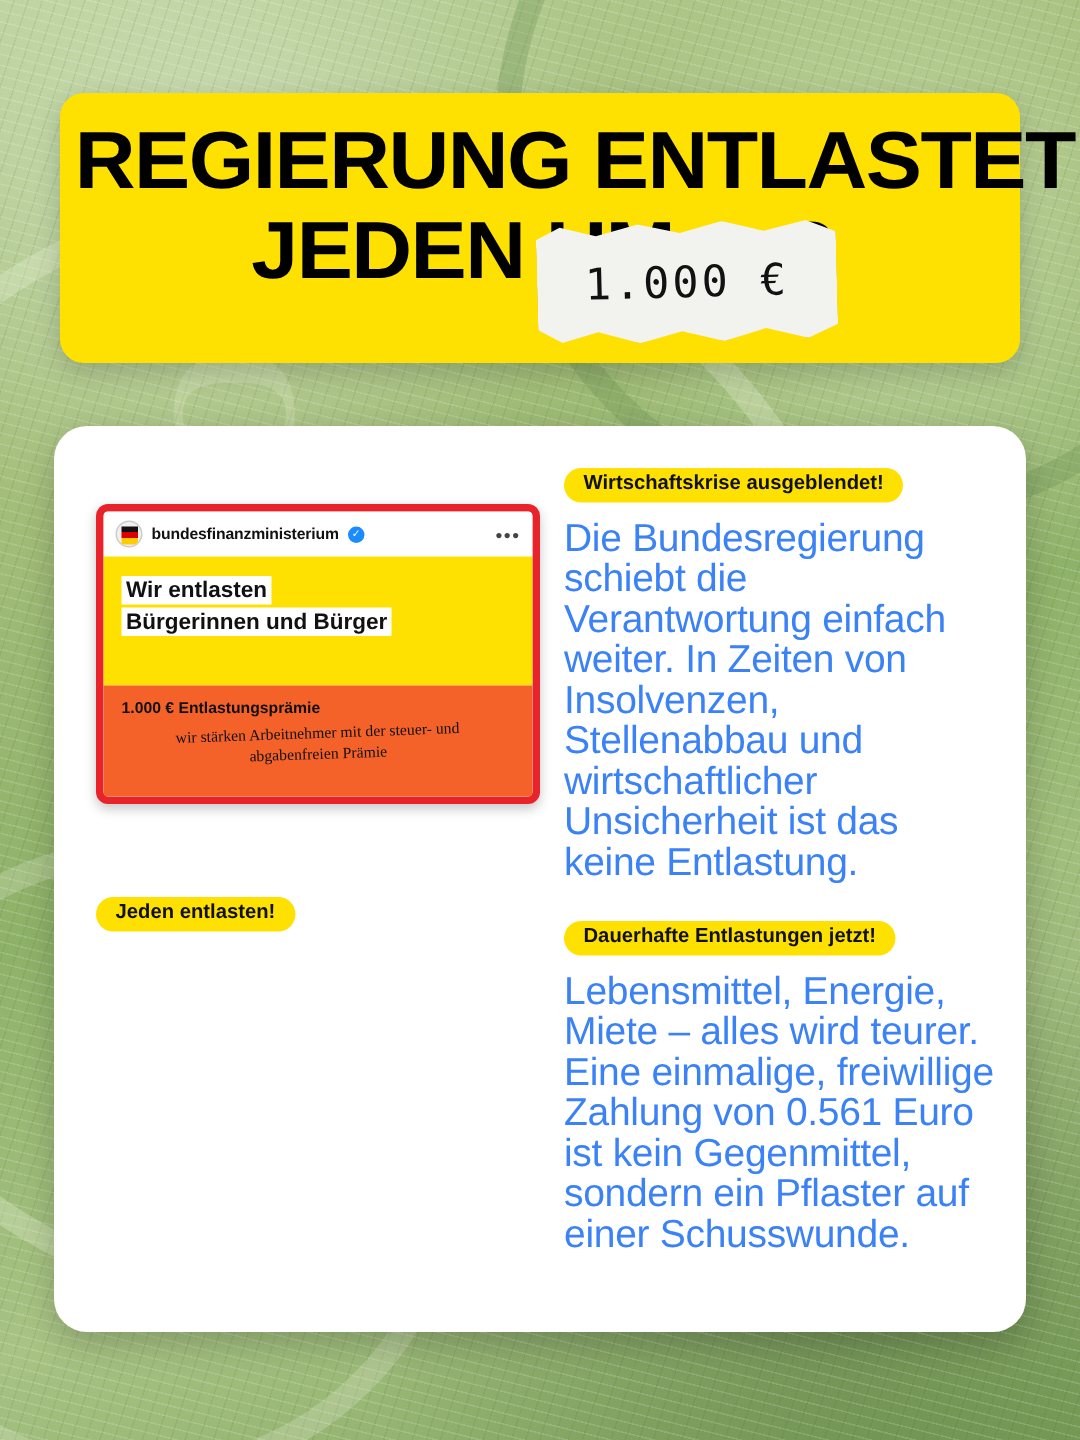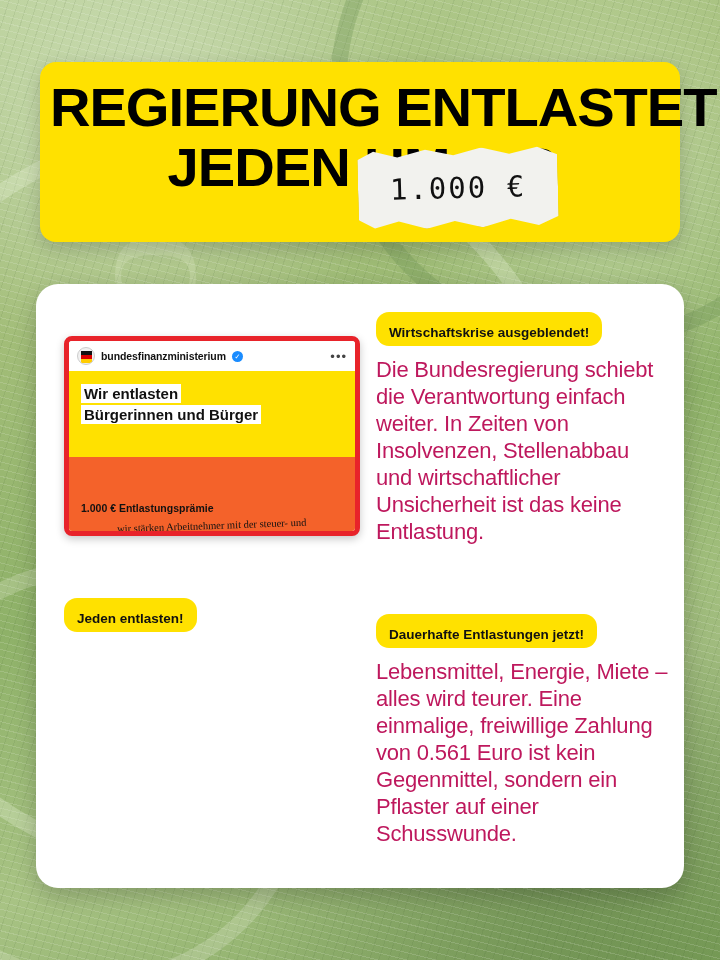--- a/index.html
+++ b/index.html
@@ -223,49 +223,48 @@
   .post-orange {
     background: #f4622a;
     padding: 9px 12px 10px 12px;
     height: 74px;
   }
   .post-sub1 {
     font-size: 10.5px;
     font-weight: bold;
     color: #111;
     margin-bottom: 5px;
-    margin-top: 36px;
   }
   .post-sub2 {
     font-family: "Liberation Serif", serif;
     font-size: 10.5px;
     color: #111;
     line-height: 14px;
     text-align: center;
     transform: rotate(-2deg);
     padding: 0 6px;
   }
 
   
   .badge {
     display: inline-block;
     background: #ffe100;
     border-radius: 13px;
-    padding: 13px 13px 6px 13px;
+    padding: 2px 13px 6px 13px;
     font-size: 13.5px;
     font-weight: bold;
     color: #111;
     white-space: nowrap;
   }
   .block { position: absolute; }
   .block p {
     margin-top: 10px;
-    font-size: 22px;
+    font-size: 26px;
     line-height: 27px;
-    color: #be185d;
+    color: #3b82f6;
     letter-spacing: -0.2px;
   }
 
   .block-tr { left: 340px; top: 28px; width: 290px; }
   .block-bl { left: 28px; top: 314px; width: 300px; }
   .block-br { left: 340px; top: 314px; width: 300px; margin-top: 16px; }
 </style>
 </head>
 <body>
 

